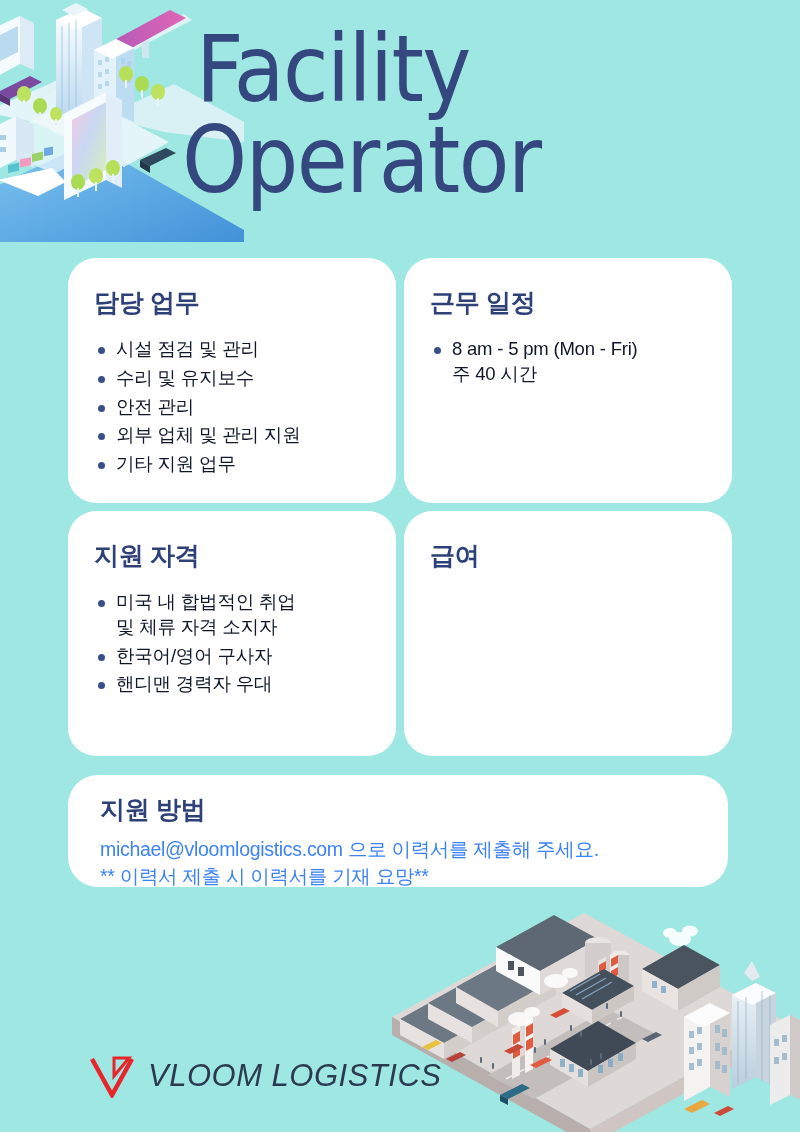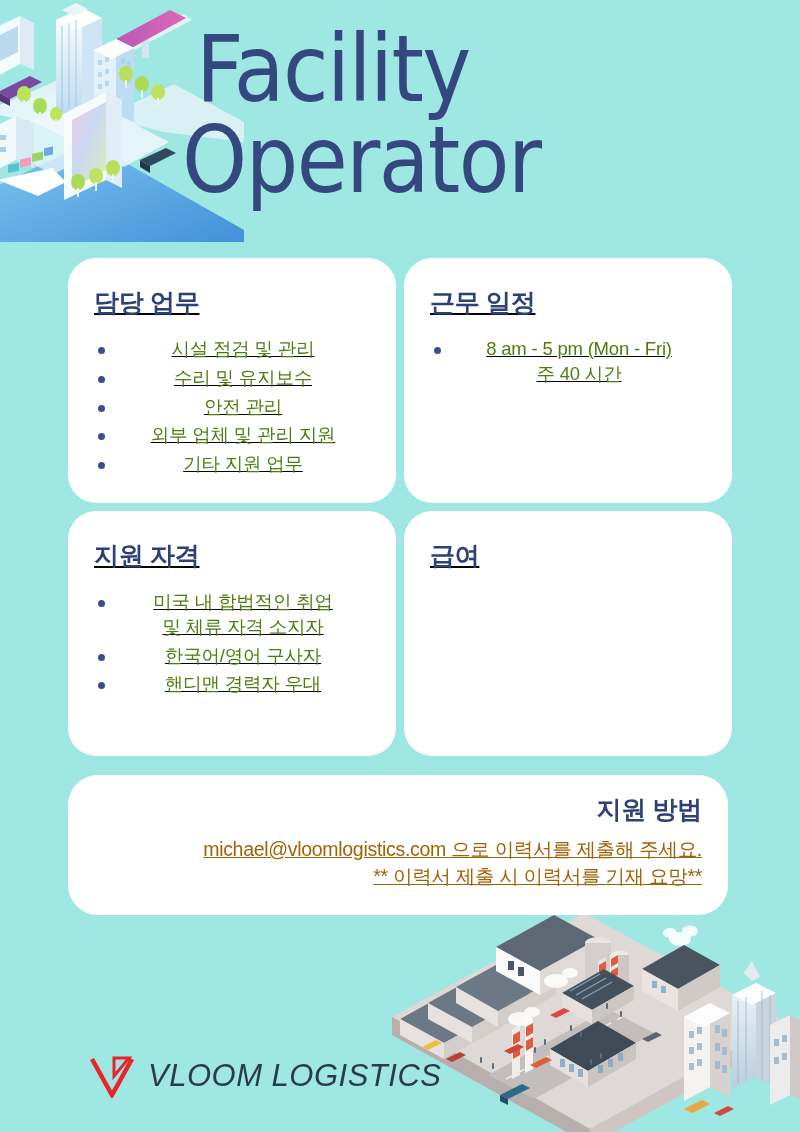--- a/index.html
+++ b/index.html
@@ -36,73 +36,69 @@
   
   .grid {
     position:absolute;
     left:68px; top:258px;
     width:664px;
     display:grid;
     grid-template-columns:328px 328px;
     grid-template-rows:245px 245px;
     gap:8px;
     z-index:5;
-    text-decoration:underline;
   }
   .card {
     background:#FFFFFF;
     border-radius:28px;
     padding:28px 26px 20px 26px;
   }
   .card-title {
     color:#2D4077;
     font-size:25px;
     font-weight:bold;
     letter-spacing:-0.3px;
     margin-bottom:18px;
   }
   .bullets { list-style:none; }
   .bullets li {
     position:relative;
     padding-left:22px;
-    color:#4d7c0f;
+    color:#0f172a;
     font-size:18.5px;
     line-height:1.34;
     margin-bottom:4px;
     letter-spacing:-0.2px;
-    text-align:center;
   }
   .bullets li::before {
     content:"";
     position:absolute;
     left:4px; top:10px;
     width:7px; height:7px;
     border-radius:50%;
     background:#3B4E8C;
   }
   .bullets li .sub { display:block; }
 
   
   #apply-card {
     position:absolute;
     left:68px; top:775px;
-    width:660px; height:140px;
+    width:660px; height:112px;
     background:#FFFFFF;
     border-radius:30px;
     padding:18px 26px 0 32px;
     z-index:5;
-    text-align:right;
   }
   #apply-card .card-title { margin-bottom:10px; }
   .apply-line {
-    color:#a16207;
+    color:#3b82f6;
     font-size:19.5px;
     line-height:1.38;
     letter-spacing:-0.3px;
-    text-decoration:underline;
   }
 
   
   #logo {
     position:absolute;
     left:88px; bottom:34px;
     display:flex;
     align-items:center;
     gap:10px;
     z-index:6;

